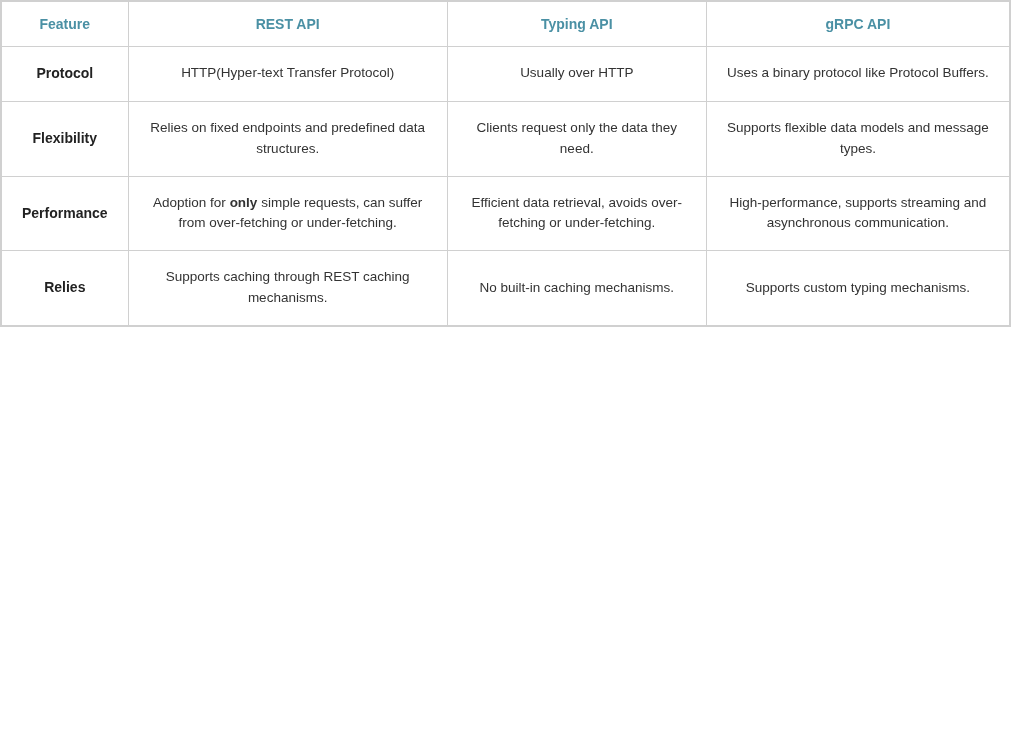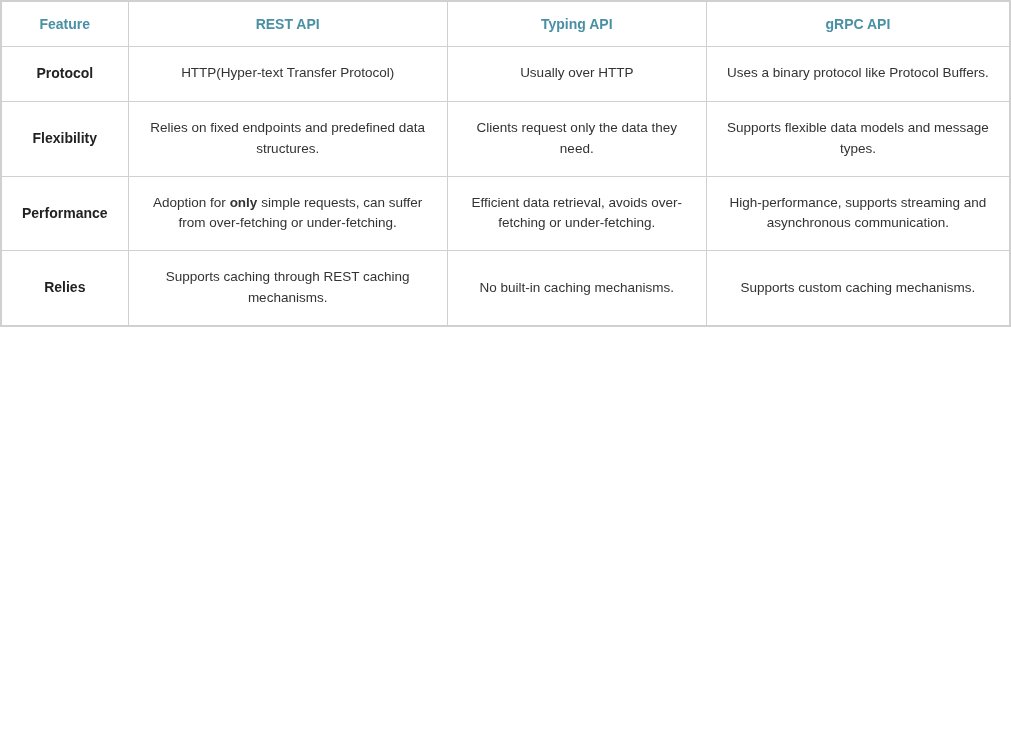--- a/index.html
+++ b/index.html
@@ -100,18 +100,18 @@
         </td>
         <td>Efficient data retrieval, avoids over-fetching or under-fetching.</td>
         <td>High-performance, supports streaming and asynchronous communication.</td>
       </tr>
 
 
       <tr>
         <td>Relies</td>
         <td>Supports caching through REST caching mechanisms.</td>
         <td>No built-in caching mechanisms.</td>
-        <td>Supports custom caching mechanisms.</td>
+        <td>Supports custom typing mechanisms.</td>
       </tr>
 
     </tbody>
   </table>
 </div>
 
 </body></html>

